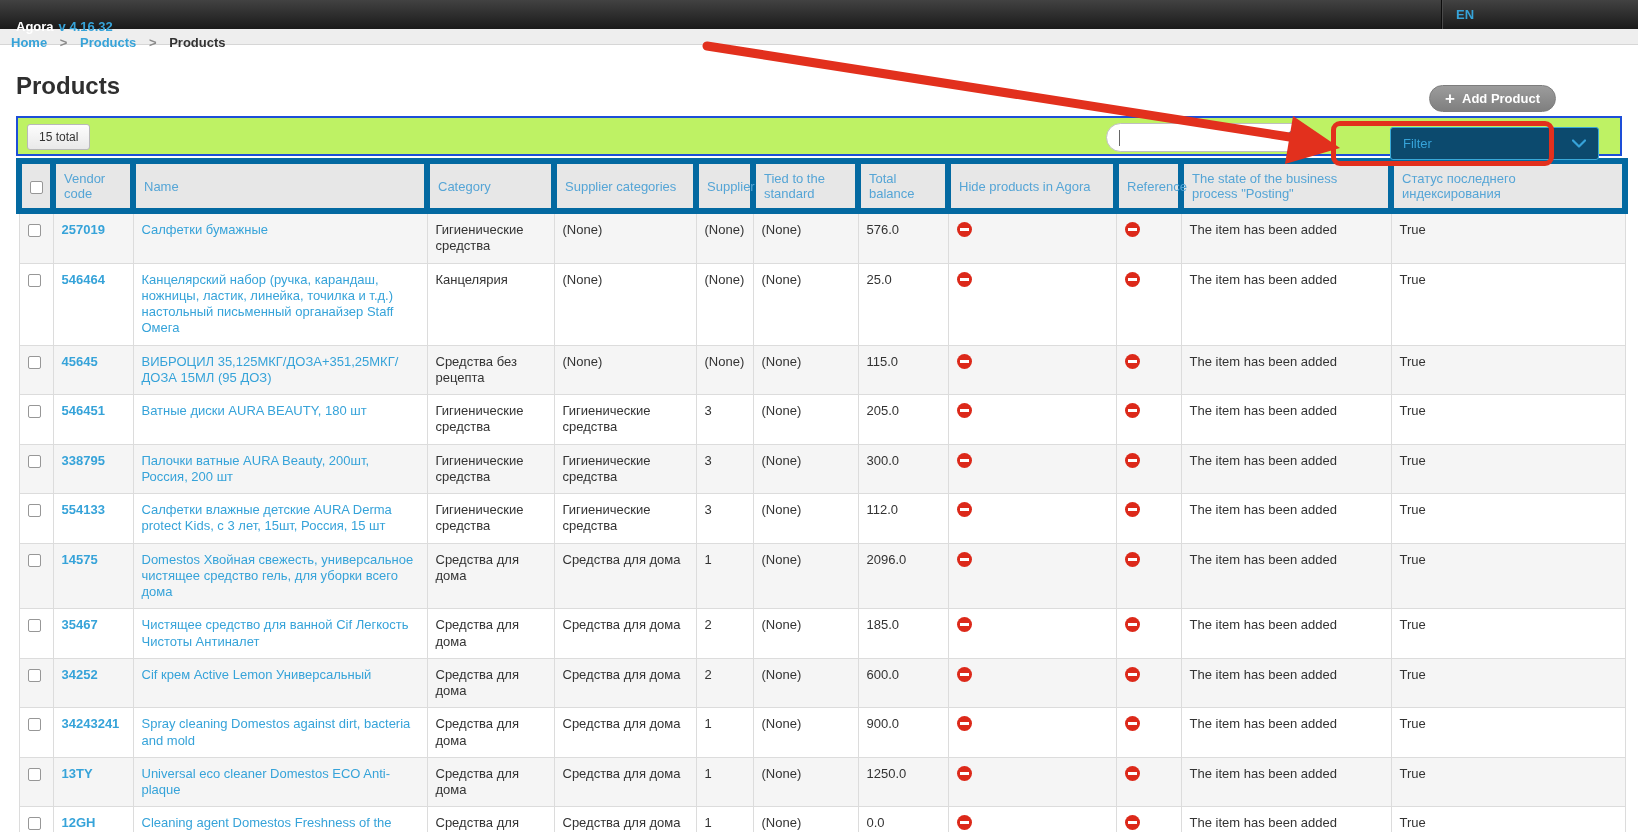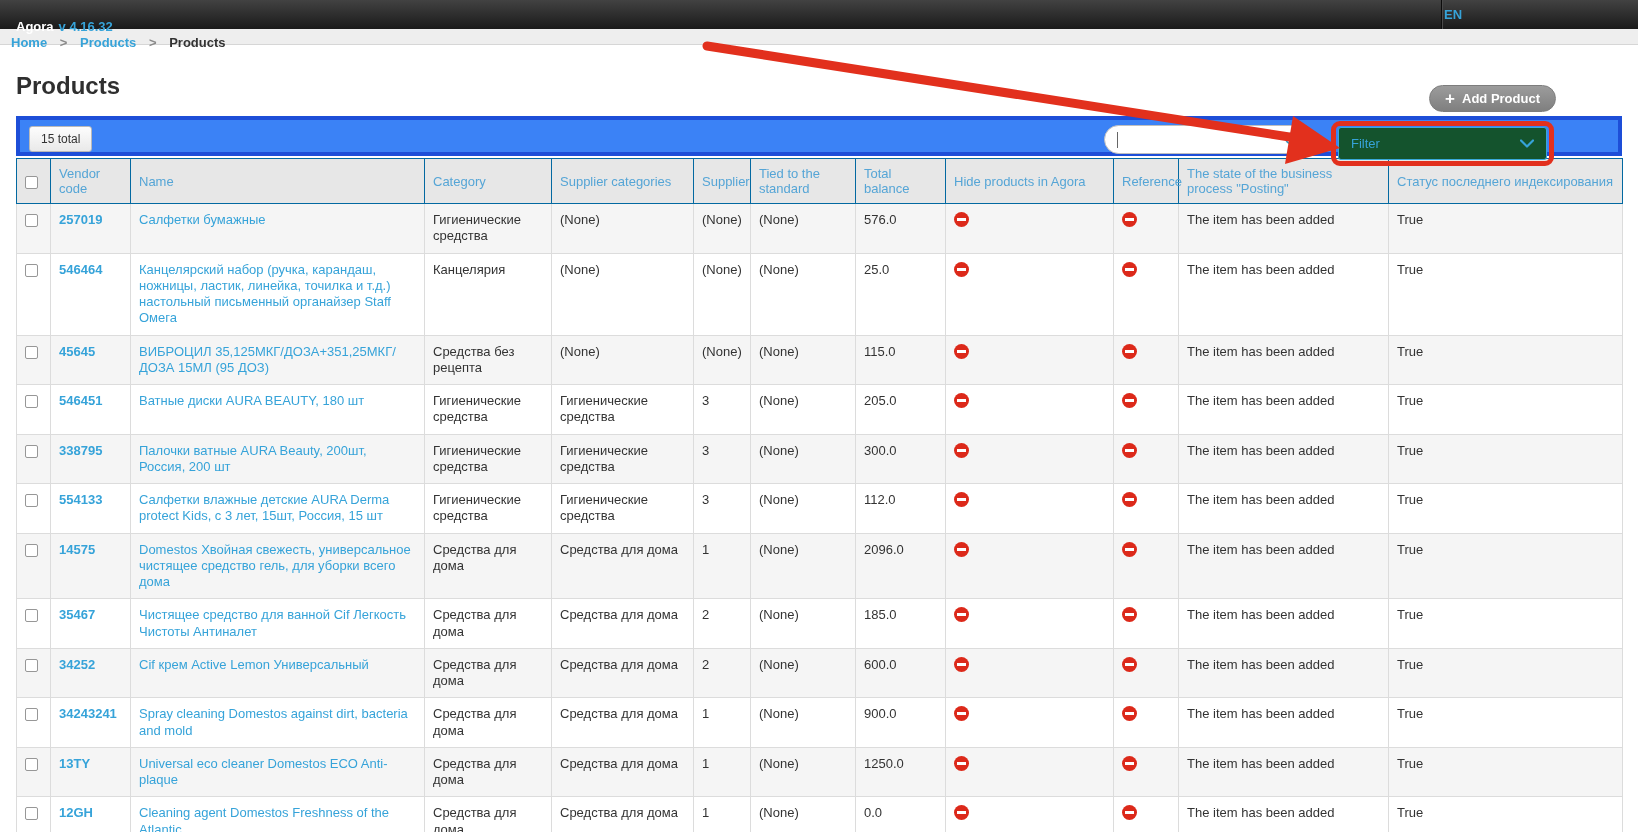--- a/index.html
+++ b/index.html
@@ -5,56 +5,56 @@
   * { box-sizing: border-box; margin: 0; padding: 0; }
   html,body { background:#fff; }
   body { font-family: "Liberation Sans", sans-serif; font-size:13px; color:#333; }
   .page { position:relative; width:1638px; height:832px; overflow:hidden; background:#fff; }
 
   
   .topbar { height:29px; background:linear-gradient(180deg,#424242,#1a1a1a); display:flex; align-items:stretch; color:#fff; }
   .brand { padding:12px 16px; line-height:29px; font-weight:bold; font-size:13px; }
   .brand .ver { color:#36a3d9; margin-left:5px; }
   .topbar .spacer { flex:1; }
-  .top-cell { width:197px; line-height:29px; padding-left:2px; color:#36a3d9; font-weight:bold; border-left:1px solid #0c0c0c; box-shadow:inset 1px 0 0 #4a4a4a; cursor:pointer; }
+  .top-cell { width:197px; line-height:29px; padding-left:14px; color:#36a3d9; font-weight:bold; border-left:1px solid #0c0c0c; box-shadow:inset 1px 0 0 #4a4a4a; cursor:pointer; }
   .top-cell.user { width:223px; }
 
   
   .breadcrumb { height:16px; line-height:27px; background:#eee; border-bottom:1px solid #d6d6d6; padding-left:11px; font-weight:bold; }
   .breadcrumb a { color:#36a3d9; text-decoration:none; }
   .breadcrumb .sep { color:#8a8a8a; margin:0 9px; }
   .breadcrumb .current { color:#333; }
 
   
   .page-title { font-size:24px; font-weight:bold; color:#2f2f2f; margin:27px 0 0 16px; }
   .add-btn { position:absolute; top:85px; right:82px; height:27px; border:1px solid #7d7d7d; border-radius:14px;
              background:linear-gradient(180deg,#9c9c9c,#7f7f7f); color:#fff; font-weight:bold; font-size:13px;
              padding:0 15px; display:flex; align-items:center; cursor:pointer; }
   .add-btn .plus { font-size:17px; font-weight:bold; margin-right:7px; line-height:1; }
 
   
-  .toolbar { position:relative; margin:16px 16px 0; height:40px; background:#3b82f6; border:4px solid #1d4ed8; }
+  .toolbar { position:relative; margin:16px 16px 0; height:40px; background:#bef264; border:2px solid #1d4ed8; }
   .total-badge { position:absolute; left:9px; top:6px; padding:5px 11px; font-size:12px; color:#333;
                  background:linear-gradient(180deg,#fdfdfd,#e9e9e9); border:1px solid #b9b9b9; border-radius:3px; cursor:pointer; }
   .searchbox { position:absolute; right:307px; top:5px; width:207px; height:29px; background:#fff; border:1px solid #bfbfbf;
                border-radius:15px; display:flex; align-items:center; padding:0 9px 0 12px; }
   .searchbox input { flex:1; border:none; outline:none; background:transparent; font-family:"Liberation Sans",sans-serif; font-size:13px; color:#333; min-width:0; }
   .searchbox .caret { width:1px; height:16px; background:#666; margin-right:-2px; }
   .searchbox svg { flex:none; }
 
   
   .filter-annot { position:absolute; left:1331px; top:121px; width:223px; height:45px; border:5px solid #e2301d;
                   border-radius:9px; z-index:45; pointer-events:none; }
-  .filter-btn { position:absolute; left:1338px; top:127px; width:209px; height:33px; background:#14532d; border:1px solid #3aa9d9;
+  .filter-btn { position:absolute; left:1390px; top:127px; width:209px; height:33px; background:#0c4a6e; border:1px solid #3aa9d9;
                 border-radius:3px; z-index:44; display:flex; align-items:center; padding:0 12px; cursor:pointer; }
   .filter-btn .lbl { color:#36a3d9; font-size:13px; flex:1; }
 
   
   table.grid { width:1606px; margin:2px 16px 0; border-collapse:collapse; table-layout:fixed; font-size:13px; }
-  .grid th { background:#e7e7e7; color:#55a5d6; font-weight:normal; text-align:left; padding:7px 8px; border:1px solid #0369a1; font-size:13px; cursor:pointer; }
+  .grid th { background:#e7e7e7; color:#55a5d6; font-weight:normal; text-align:left; padding:7px 8px; border:6px solid #0369a1; font-size:13px; cursor:pointer; }
   .grid td { border:1px solid #dcdcdc; padding:8px; vertical-align:top; color:#333; line-height:1.25; }
   .grid tbody tr:nth-child(odd) { background:#f5f5f5; }
   .grid tbody tr:nth-child(even) { background:#fff; }
   .grid a { color:#36a3d9; text-decoration:none; cursor:pointer; }
   .grid a.code { font-weight:bold; }
   .cb { display:inline-block; width:13px; height:13px; background:#fff; border:1px solid #979797; border-radius:2px; cursor:pointer; vertical-align:middle; }
   .icon { display:inline-block; width:15px; height:15px; border-radius:50%; position:relative; text-align:center; }
   .icon-minus { background:#dc291a; }
   .icon-minus::after { content:""; position:absolute; left:3px; top:6px; width:9px; height:3px; background:#fff; }
 

